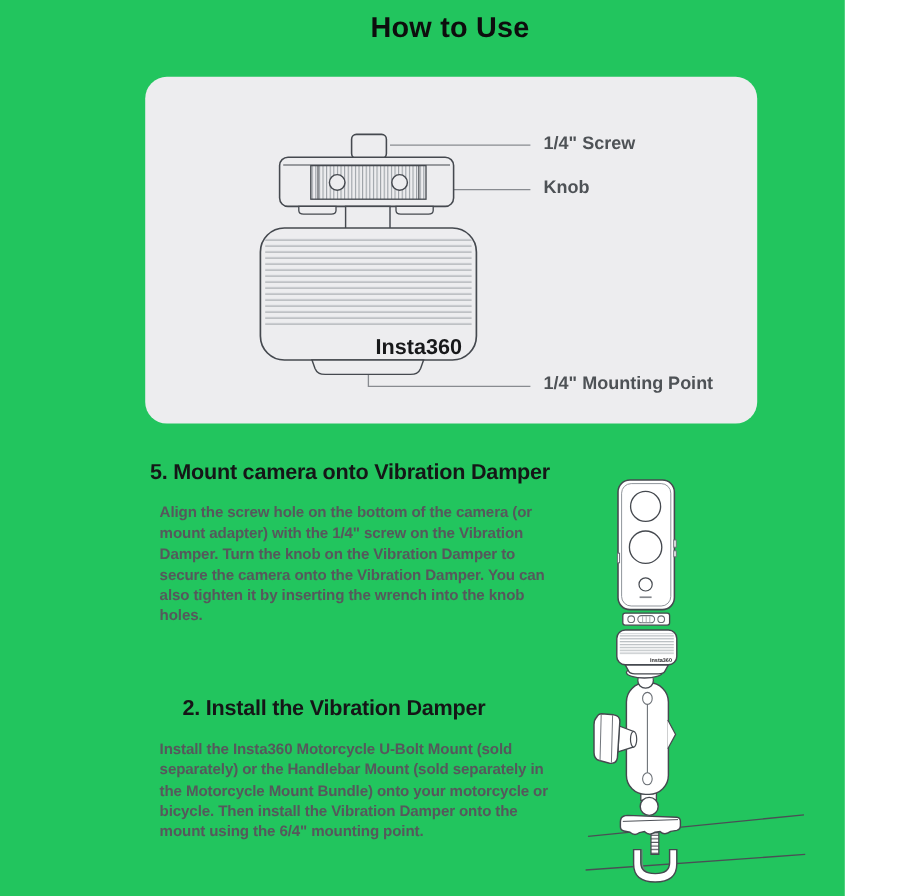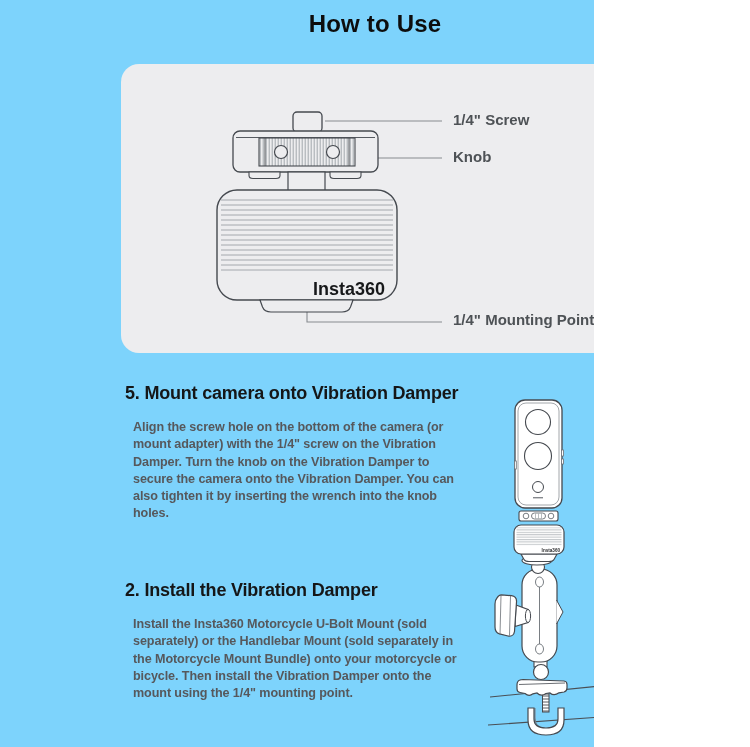--- a/index.html
+++ b/index.html
@@ -1,20 +1,20 @@
 <!DOCTYPE html>
 <html><head>
 <meta charset="utf-8">
 <style>
   * { margin: 0; padding: 0; box-sizing: border-box; }
   html, body { background: #ffffff; }
   body { font-family: "Liberation Sans", "DejaVu Sans", sans-serif; }
   .page {
-    position: relative; width: 594px; height: 747px;
-    background: #7dd3fc; overflow: hidden;
+    position: relative; width: 704px; height: 747px;
+    background: #22c55e; overflow: hidden;
   }
   .title {
     position: absolute; top: 10px; left: 0; width: 750px;
     text-align: center; font-size: 24px; font-weight: 700;
     color: #0d0d0d; letter-spacing: 0.2px;
   }
   .panel {
     position: absolute; left: 121px; top: 64px; width: 510px; height: 289px;
     background: #ededef; border-radius: 18px;
   }
@@ -25,21 +25,21 @@
   }
   .lbl-screw   { left: 453px; top: 112px; }
   .lbl-knob    { left: 453px; top: 149px; }
   .lbl-mount   { left: 453px; top: 312px; }
   .sec-heading {
     position: absolute; left: 125px;
     font-size: 18px; font-weight: 700; color: #151617; letter-spacing: -0.2px;
     white-space: nowrap;
   }
   .sec1-heading { top: 383px; }
-  .sec2-heading { top: 580px; }
+  .sec2-heading { top: 580px; margin-left: 27px; }
   .sec-body {
     position: absolute; left: 133px; width: 356px;
     font-size: 12.6px; font-weight: 700; color: #56585c;
     line-height: 17.3px; letter-spacing: -0.1px;
     white-space: pre-line;
   }
   .sec1-body { top: 419px; }
   .sec2-body { top: 616px; }
   .illustration {
     position: absolute; left: 480px; top: 395px; width: 200px; height: 350px;
@@ -108,21 +108,21 @@
 Damper. Turn the knob on the Vibration Damper to
 secure the camera onto the Vibration Damper. You can
 also tighten it by inserting the wrench into the knob
 holes.</div>
 
   <div class="sec-heading sec2-heading">2. Install the Vibration Damper</div>
   <div class="sec-body sec2-body">Install the Insta360 Motorcycle U-Bolt Mount (sold
 separately) or the Handlebar Mount (sold separately in
 the Motorcycle Mount Bundle) onto your motorcycle or
 bicycle. Then install the Vibration Damper onto the
-mount using the 1/4" mounting point.</div>
+mount using the 6/4" mounting point.</div>
 
   <svg class="illustration" width="200" height="350" viewBox="0 0 200 350">
     <defs>
       <pattern id="ridges2" width="10" height="2.4" patternUnits="userSpaceOnUse">
         <line x1="0" y1="0.6" x2="10" y2="0.6" stroke="#959ba2" stroke-width="0.7"></line>
       </pattern>
       <pattern id="threads" width="8" height="3" patternUnits="userSpaceOnUse">
         <line x1="0" y1="1" x2="8" y2="1" stroke="#45494f" stroke-width="0.9"></line>
       </pattern>
     </defs>

